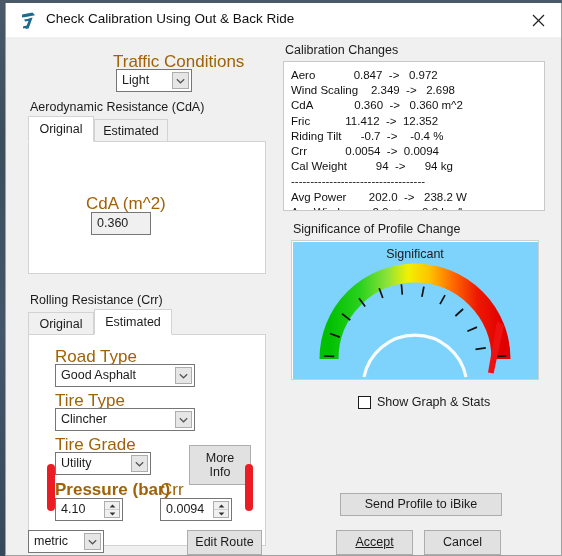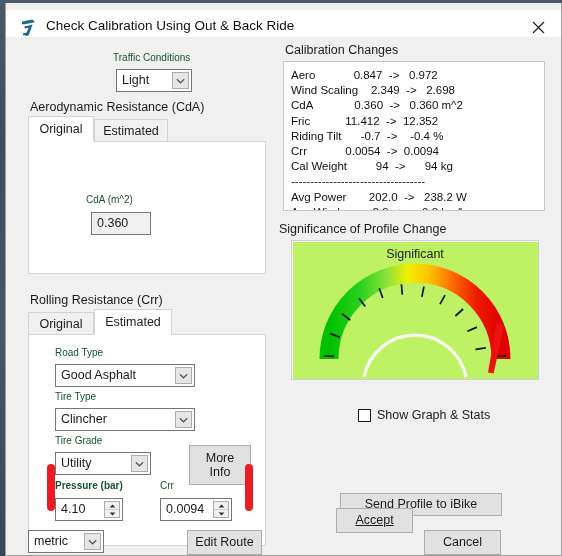--- a/index.html
+++ b/index.html
@@ -9,28 +9,28 @@
     font-size:12.5px;color:#1b1b1b;
     background:#2b3d4f;
   }
   #desktop-strip{position:absolute;left:0;top:0;width:562px;height:556px;
     background:linear-gradient(180deg,#4a5a68 0%,#3c4d5c 25%,#44566a 60%,#37485a 100%);}
   #win{
     position:absolute;left:5px;top:3px;width:557px;height:553px;
     background:#f0f0f0;border:1px solid #a0a0a0;border-top:none;border-left:1px solid #9e9e9e;
     box-sizing:border-box;overflow:hidden;
   }
-  #titlebar{position:absolute;left:0;top:0;width:100%;height:34px;background:#ffffff;margin-top:7px;}
+  #titlebar{position:absolute;left:0;top:0;width:100%;height:34px;background:#ffffff;}
   #title-icon{position:absolute;left:13px;top:8px;width:19px;height:19px;}
   #title-text{position:absolute;left:40px;top:8px;font-size:13.5px;color:#111;white-space:nowrap;}
   #close-btn{position:absolute;right:0;top:0;width:46px;height:34px;display:flex;align-items:center;justify-content:center;cursor:pointer;}
   #close-btn svg{display:block;}
   #client{position:absolute;left:0;top:34px;width:100%;height:519px;background:#f0f0f0;}
 
-  .lbl{position:absolute;white-space:nowrap;font-size:10px;color:#14532d;}
+  .lbl{position:absolute;white-space:nowrap;font-size:17px;color:#a16207;}
   .grp-title{position:absolute;white-space:nowrap;font-size:12.5px;color:#1b1b1b;background:#f0f0f0;padding:0 2px;}
 
   .combo{position:absolute;box-sizing:border-box;background:#fff;border:1px solid #767676;height:23px;cursor:pointer;}
   .combo .cv{position:absolute;left:5px;top:3px;font-size:12.5px;white-space:nowrap;}
   .combo .cb{position:absolute;right:2px;top:2px;bottom:2px;width:17px;background:#e6e6e6;border:1px solid #adadad;box-sizing:border-box;display:flex;align-items:center;justify-content:center;}
   .combo .cb svg{display:block;}
 
   .txtbox{position:absolute;box-sizing:border-box;background:#fff;border:1px solid #767676;height:23px;padding-left:46px;}
   .txtbox .tv{position:absolute;left:5px;top:3px;font-size:12.5px;white-space:nowrap;}
   .spin{position:absolute;right:2px;top:2px;bottom:2px;width:16px;background:#f0f0f0;border:1px solid #adadad;box-sizing:border-box;display:flex;flex-direction:column;}
@@ -43,24 +43,24 @@
   .tab.on{background:#ffffff;border:1px solid #d3d3d3;border-bottom:1px solid #ffffff;top:0;height:26px;z-index:3;}
   .tabpage{position:absolute;box-sizing:border-box;background:#fff;border:1px solid #d3d3d3;}
 
   .btn{position:absolute;box-sizing:border-box;background:#e1e1e1;border:1px solid #adadad;
        font-size:12.5px;display:flex;align-items:center;justify-content:center;cursor:pointer;color:#1b1b1b;text-align:center;line-height:1.15;}
 
   #calbox{position:absolute;box-sizing:border-box;background:#fff;border:1px solid #c8c8c8;
     font-family:Liberation Sans, sans-serif;font-size:11.5px;color:#111;
     white-space:pre;line-height:15.2px;padding:6px 16px 0 7px;overflow:hidden;}
 
-  #gaugepanel{position:absolute;box-sizing:border-box;background:#bef264;border:1px solid #cfcfcf;box-shadow:1px 1px 0 #ffffff inset;padding-left:20px;}
+  #gaugepanel{position:absolute;box-sizing:border-box;background:#7dd3fc;border:1px solid #cfcfcf;box-shadow:1px 1px 0 #ffffff inset;padding-left:20px;}
   #gauge-caption{position:absolute;width:100%;text-align:center;font-size:12.5px;color:#1b1b1b;}
 
-  .chk{position:absolute;display:flex;align-items:flex-end;cursor:pointer;margin-top:13px;}
+  .chk{position:absolute;display:flex;align-items:flex-end;cursor:pointer;}
   .chkbox{width:13px;height:13px;box-sizing:border-box;background:#fff;border:1px solid #1b1b1b;}
   .chklbl{margin-left:6px;font-size:12.5px;white-space:nowrap;}
 
   .redbar{position:absolute;background:#ec1c24;border-radius:5px;}
 </style>
 </head>
 <body>
 
 <div id="desktop-strip"></div>
 
@@ -193,21 +193,21 @@
 Wind Scaling    2.349  -&gt;   2.698
 CdA             0.360  -&gt;   0.360 m^2
 Fric           11.412  -&gt;  12.352
 Riding Tilt      -0.7  -&gt;    -0.4 %
 Crr            0.0054  -&gt;  0.0094
 Cal Weight         94  -&gt;      94 kg
 -----------------------------------
 Avg Power       202.0  -&gt;   238.2 W
 Avg Wind         -2.9  -&gt;    -0.8 km/h</div>
 
-    <span class="grp-title" style="left:271px;top:185px;text-align:center;">Significance of Profile Change</span>
+    <span class="grp-title" style="left:285px;top:185px;text-align:center;">Significance of Profile Change</span>
     <div id="gaugepanel" style="left:285px;top:203px;width:248px;height:140px;">
       <span id="gauge-caption" style="left:0;top:6px;">Significant</span>
       <svg width="246" height="120" viewBox="0 0 246 120" style="position:absolute;left:0;top:18px;">
         <defs>
           <linearGradient id="arcgrad" x1="0" y1="0" x2="1" y2="0">
             <stop offset="0%" stop-color="#00c000"></stop>
             <stop offset="18%" stop-color="#2ad11e"></stop>
             <stop offset="34%" stop-color="#8ee23a"></stop>
             <stop offset="46%" stop-color="#f2f000"></stop>
             <stop offset="58%" stop-color="#ffc400"></stop>
@@ -239,21 +239,21 @@
         <polygon points="196.0,113.5 205.0,62.0 212.0,66.5 201.6,114.5" fill="#ee1111"></polygon>
       </svg>
     </div>
 
     <div class="chk" style="left:352px;top:358px;">
       <span class="chkbox"></span>
       <span class="chklbl">Show Graph &amp; Stats</span>
     </div>
 
     <div class="btn" style="left:334px;top:456px;width:162px;height:23px;">Send Profile to iBike</div>
-    <div class="btn" style="left:330px;top:471px;width:77px;height:25px;text-decoration:underline;">Accept</div>
+    <div class="btn" style="left:330px;top:493px;width:77px;height:25px;text-decoration:underline;">Accept</div>
     <div class="btn" style="left:418px;top:493px;width:77px;height:25px;">Cancel</div>
     <div class="btn" style="left:181px;top:493px;width:75px;height:25px;">Edit Route</div>
 
     <div class="combo" style="left:22px;top:493px;width:76px;">
       <span class="cv">metric</span>
       <span class="cb">
         <svg width="9" height="6" viewBox="0 0 9 6">
             <path d="M0.8 1.2 L4.5 4.8 L8.2 1.2" fill="none" stroke="#555" stroke-width="1.2"></path>
           </svg>
       </span>

